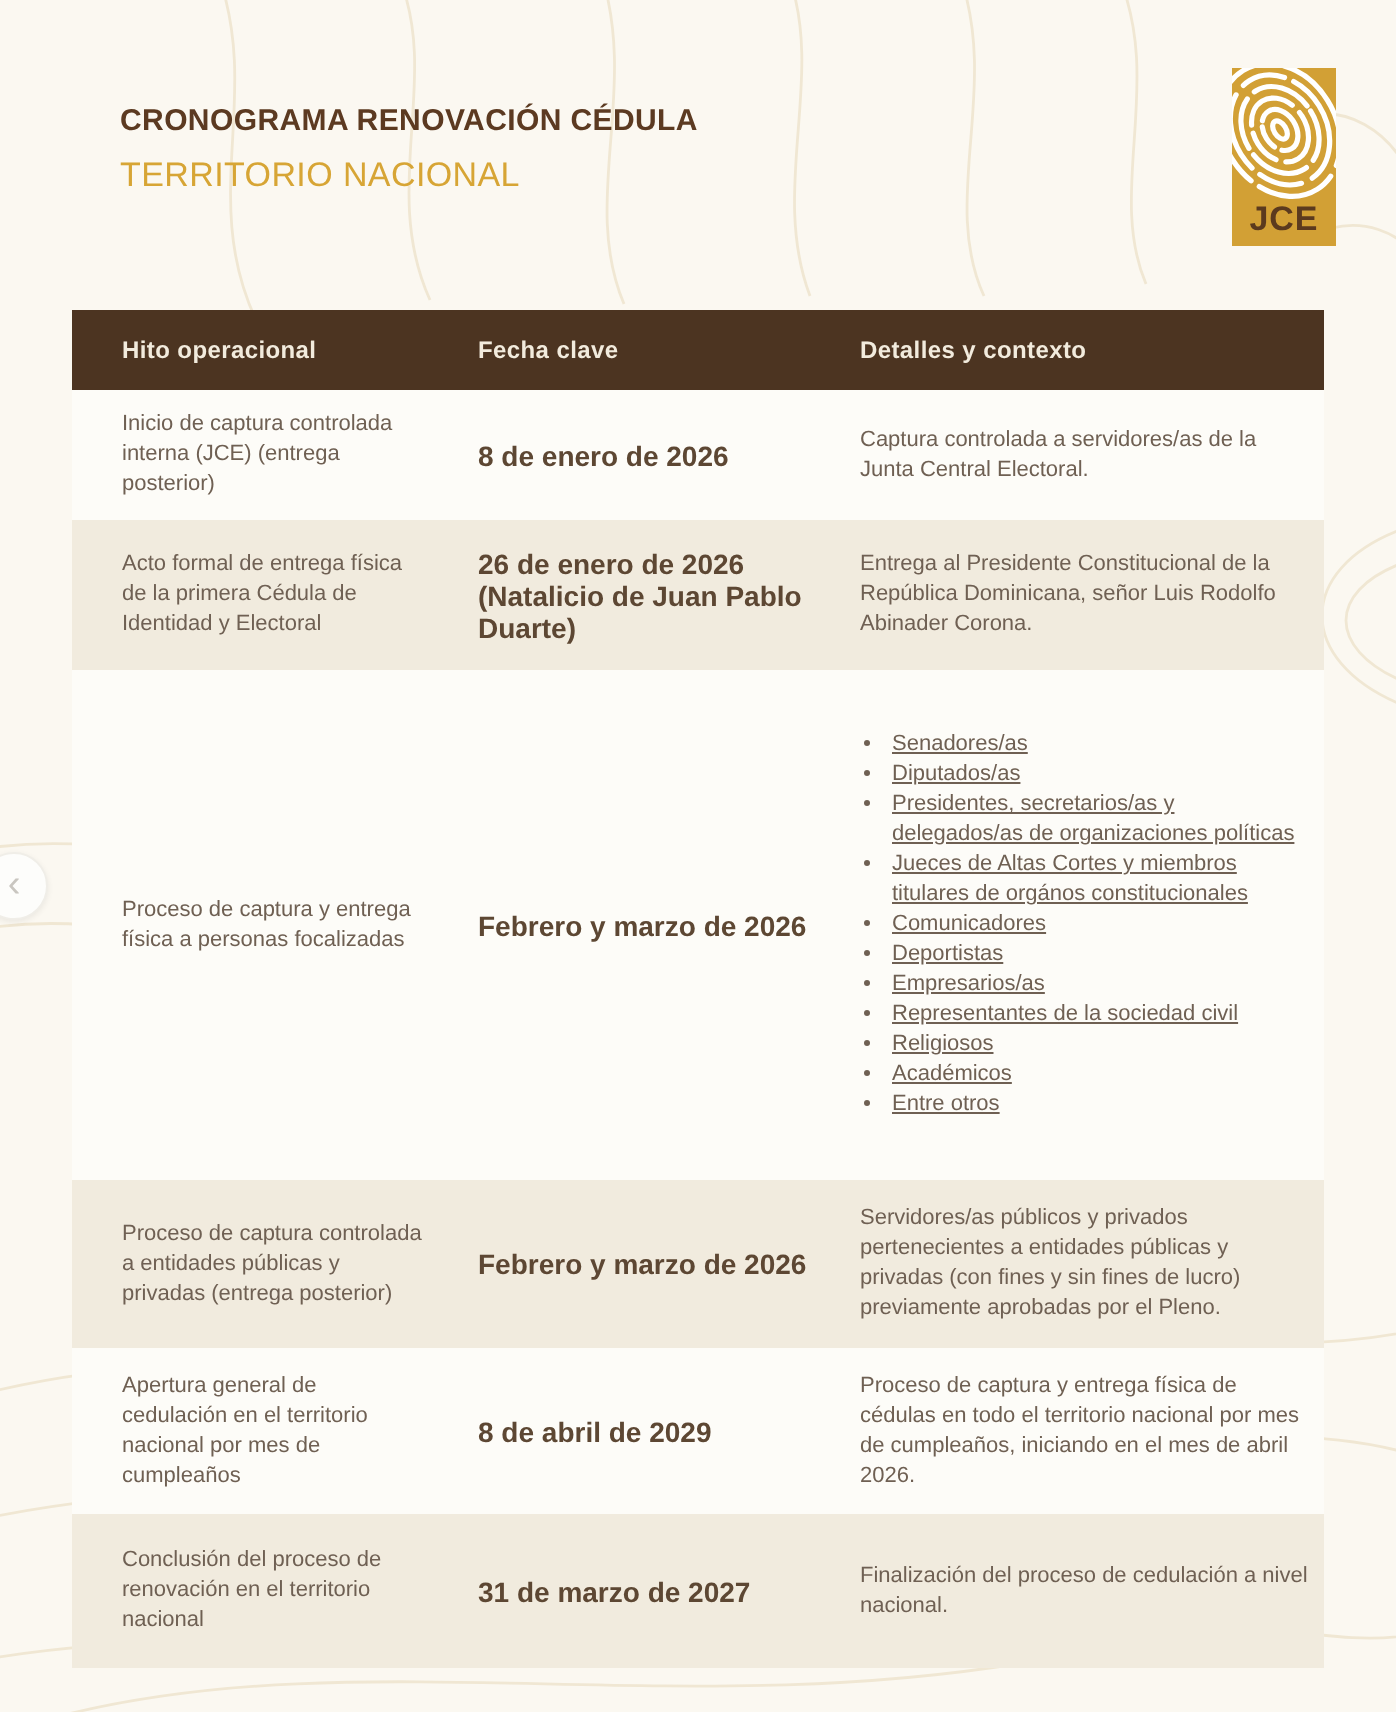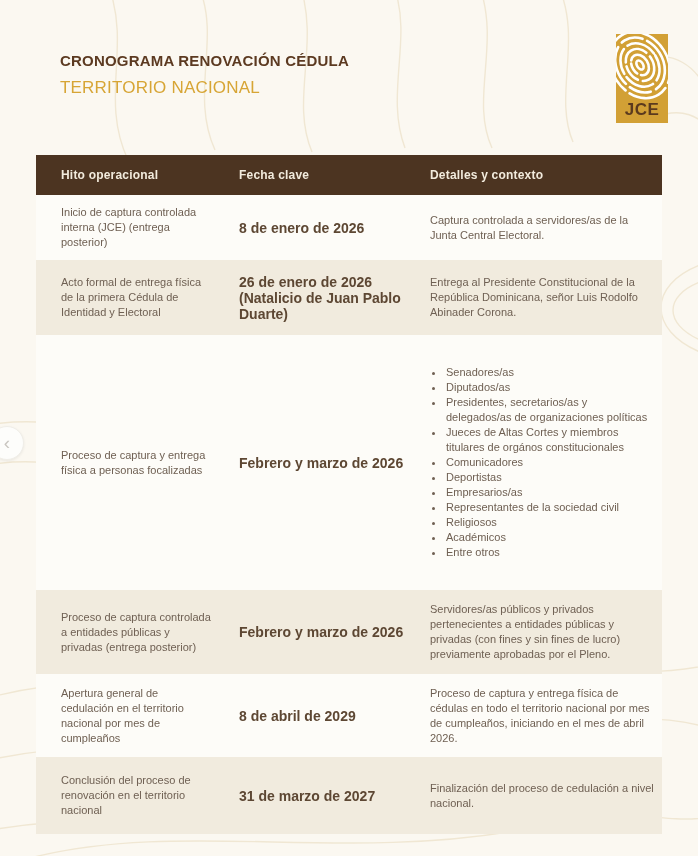--- a/index.html
+++ b/index.html
@@ -51,21 +51,21 @@
   .trow:nth-child(3){min-height:255px;}
   .trow:nth-child(4){min-height:84px;}
   .trow:nth-child(5){min-height:83px;}
   .trow:nth-child(6){min-height:77px;}
   .cell{padding:10px 8px 10px 0;font-size:11px;line-height:15px;color:var(--body_text,#6F6053);}
   .cell.hito{padding-left:25px;}
   .cell.hito p{margin:0;max-width:152px;}
   .cell.fecha p{margin:0;font-weight:700;font-size:14px;line-height:16px;color:var(--date_text,#5D4733);}
   .cell.det p{margin:0;max-width:228px;}
   .bullets{margin:0;padding:4px 0 4px 15px;max-width:228px;list-style:disc;}
-  .bullets li{padding-left:1px;margin:0;line-height:15px;}
+  .bullets li{padding-left:1px;margin:0;line-height:15px;text-decoration:underline;}
 </style>
 </head>
 <body>
 
 <svg class="bg-pattern" width="698" height="856" viewBox="0 0 698 856">
   <path d="M 110 -10 C 130 50, 100 100, 128 160"></path>
   <path d="M 200 -10 C 220 40, 190 95, 215 150"></path>
   <path d="M 300 -15 C 320 45, 290 100, 312 152"></path>
   <path d="M 395 -10 C 412 40, 385 95, 405 148"></path>
   <path d="M 480 -12 C 500 45, 470 100, 492 148"></path>

